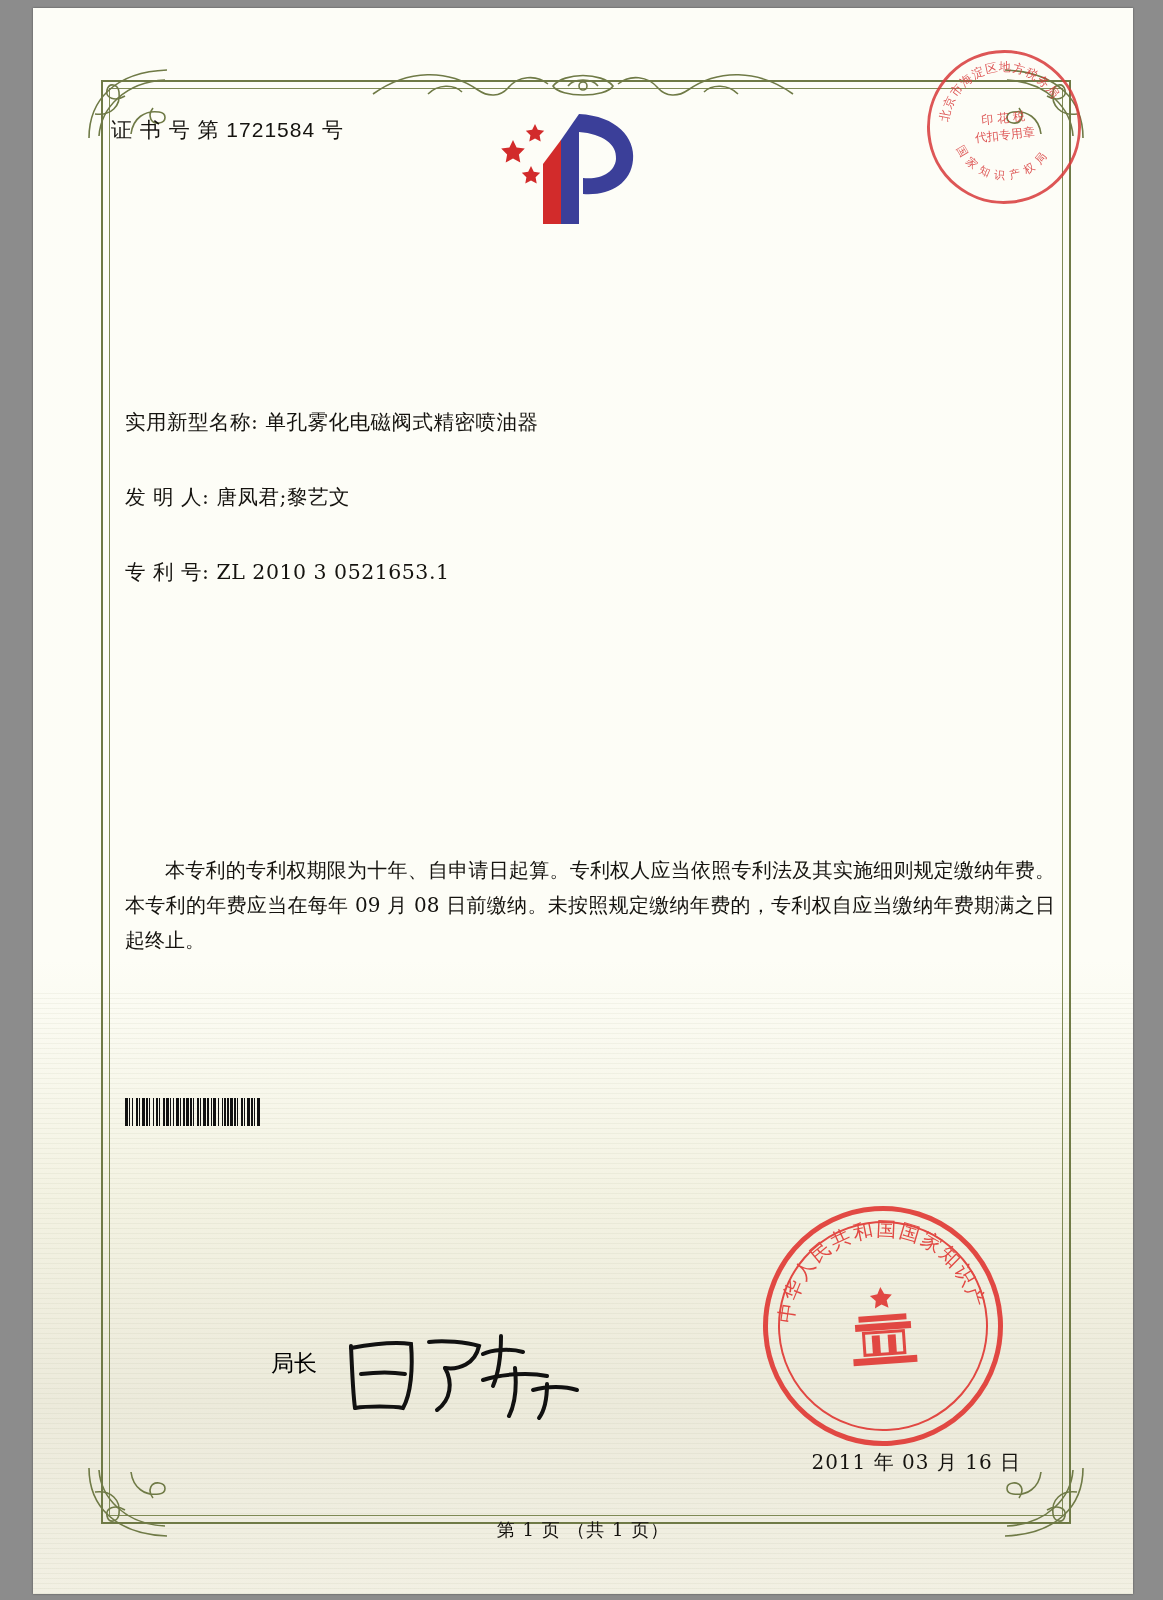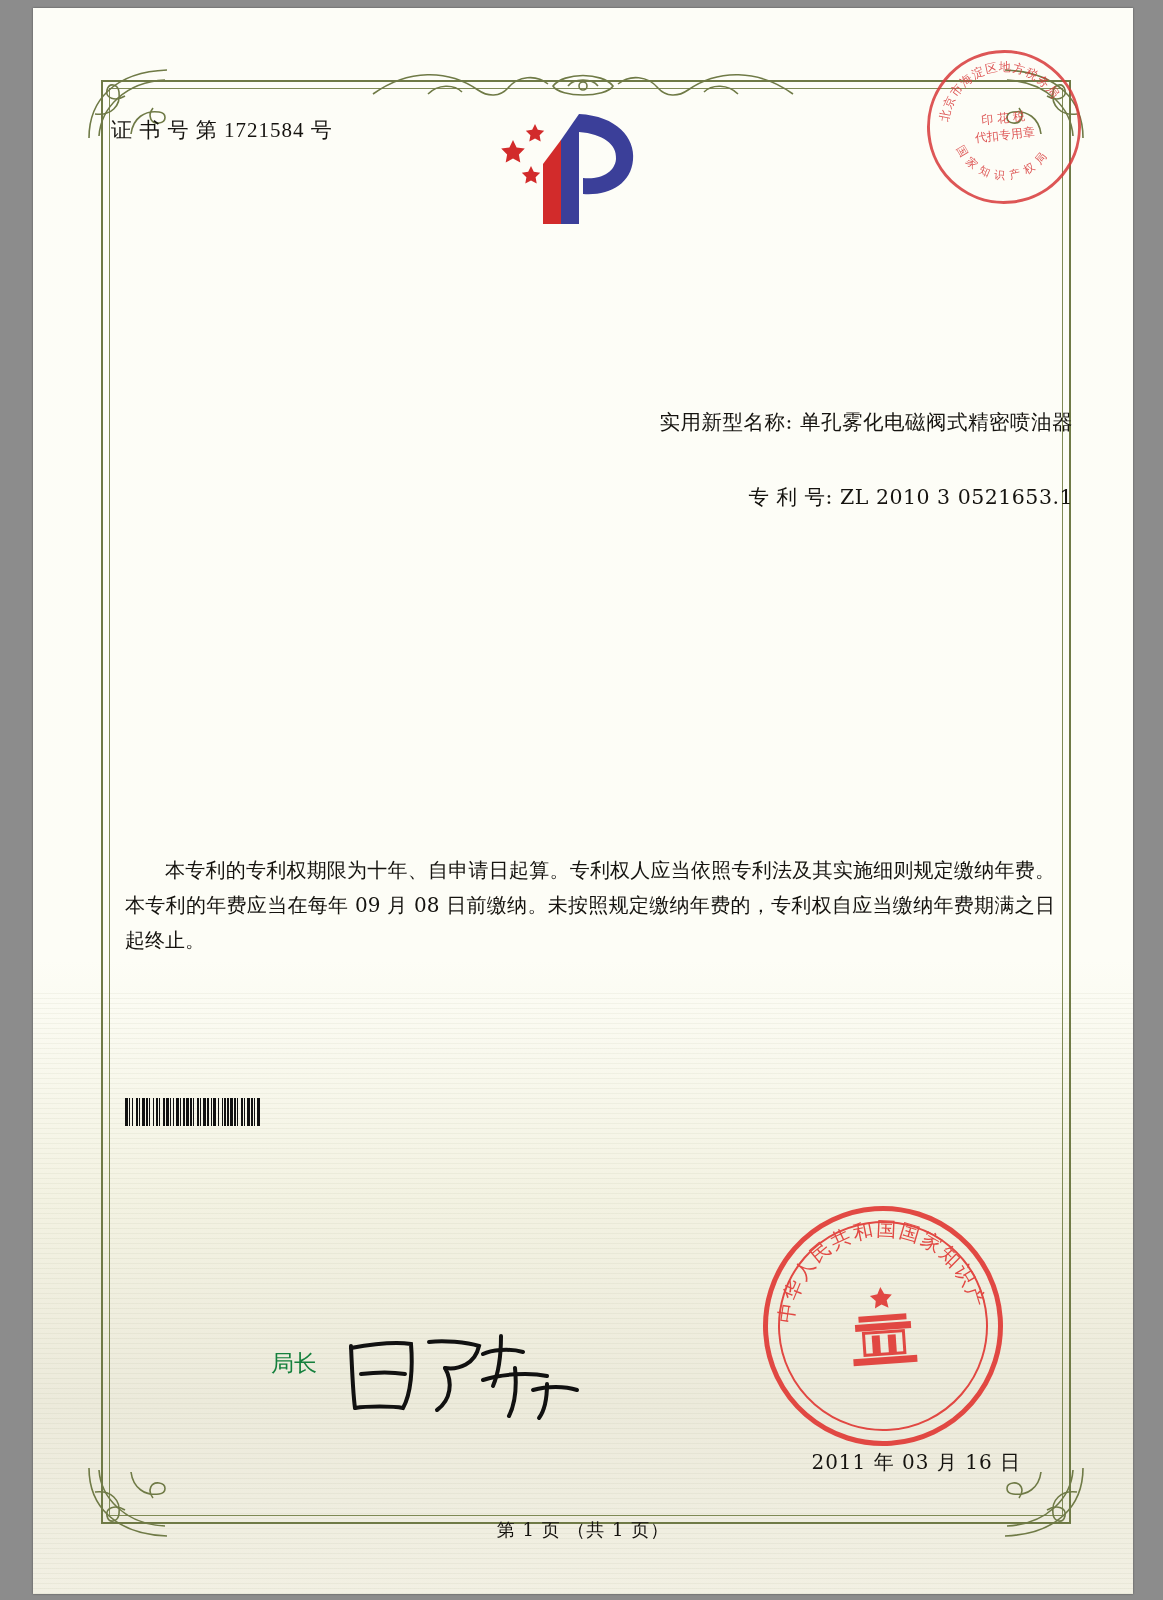--- a/index.html
+++ b/index.html
@@ -52,21 +52,21 @@
 
   .top-flourish{
     position:absolute;left:50%;top:56px;transform:translateX(-50%);
     width:430px;height:44px;color:#6f7a46;
   }
   .top-flourish svg{width:100%;height:100%;display:block;}
 
   .cert-no{
     position:absolute;left:78px;top:108px;
     font-size:21px;letter-spacing:1px;color:#15130f;
-    font-family:Liberation Serif, serif;
+    font-family:Liberation Sans, sans-serif;
   }
 
   
   .logo{position:absolute;left:50%;top:96px;transform:translateX(-50%);width:200px;height:130px;}
   .logo svg{width:100%;height:100%;display:block;}
 
   
   .stamp-tax{
     position:absolute;right:52px;top:42px;
     width:148px;height:148px;border:3px solid #d83a3a;border-radius:50%;
@@ -83,21 +83,21 @@
     font-family:"DejaVu Sans","Liberation Sans",sans-serif;
   }
 
   .title{
     position:absolute;left:0;right:0;top:255px;
     text-align:center;
     font-size:54px;font-weight:bold;letter-spacing:6px;color:#0d0c09;
     font-family:"DejaVu Serif","Liberation Serif",serif;
   }
 
-  .fields{position:absolute;left:92px;right:60px;top:400px;text-align:right;}
+  .fields{position:absolute;left:92px;right:60px;top:400px;}
   .field{
     font-size:20.5px;color:#15130f;margin-bottom:47px;
     letter-spacing:.5px;white-space:nowrap;
   }
   .field .lbl{display:inline-block;}
   .field .val{display:inline-block;}
 
   .paras{
     position:absolute;left:92px;right:78px;top:845px;
     font-size:20px;line-height:35px;color:#15130f;text-align:justify;
@@ -120,21 +120,21 @@
   .seal .ring{position:absolute;left:0;top:0;width:100%;height:100%;}
   .seal .ring svg{width:100%;height:100%;}
   .seal .emblem{
     position:absolute;left:50%;top:50%;transform:translate(-50%,-50%);
     width:92px;height:86px;
   }
   .seal .emblem svg{width:100%;height:100%;}
 
   .director{
     position:absolute;left:238px;bottom:215px;
-    font-size:23px;color:#15803d;
+    font-size:23px;color:#000000;
   }
   .signature{
     position:absolute;left:300px;bottom:170px;width:260px;height:100px;color:#111;
   }
   .signature svg{width:100%;height:100%;}
 
   .seal-date{
     position:absolute;right:112px;bottom:118px;
     font-size:20px;color:#15130f;letter-spacing:1px;
   }
@@ -237,20 +237,24 @@
     </div>
   </div>
 
 
   <div class="fields">
     <div class="field">
       <span class="lbl">实用新型名称:</span>
       <span class="val">单孔雾化电磁阀式精密喷油器</span>
     </div>
     <div class="field">
+      <span class="lbl">发 明 人:</span>
+      <span class="val">唐凤君;黎艺文</span>
+    </div>
+    <div class="field">
       <span class="lbl">专 利 号:</span>
       <span class="val">ZL 2010 3 0521653.1</span>
     </div>
   </div>
 
   <div class="paras">
     <p>本专利的专利权期限为十年、自申请日起算。专利权人应当依照专利法及其实施细则规定缴纳年费。本专利的年费应当在每年 09 月 08 日前缴纳。未按照规定缴纳年费的，专利权自应当缴纳年费期满之日起终止。</p>
   </div>
 
   <div class="barcode">

